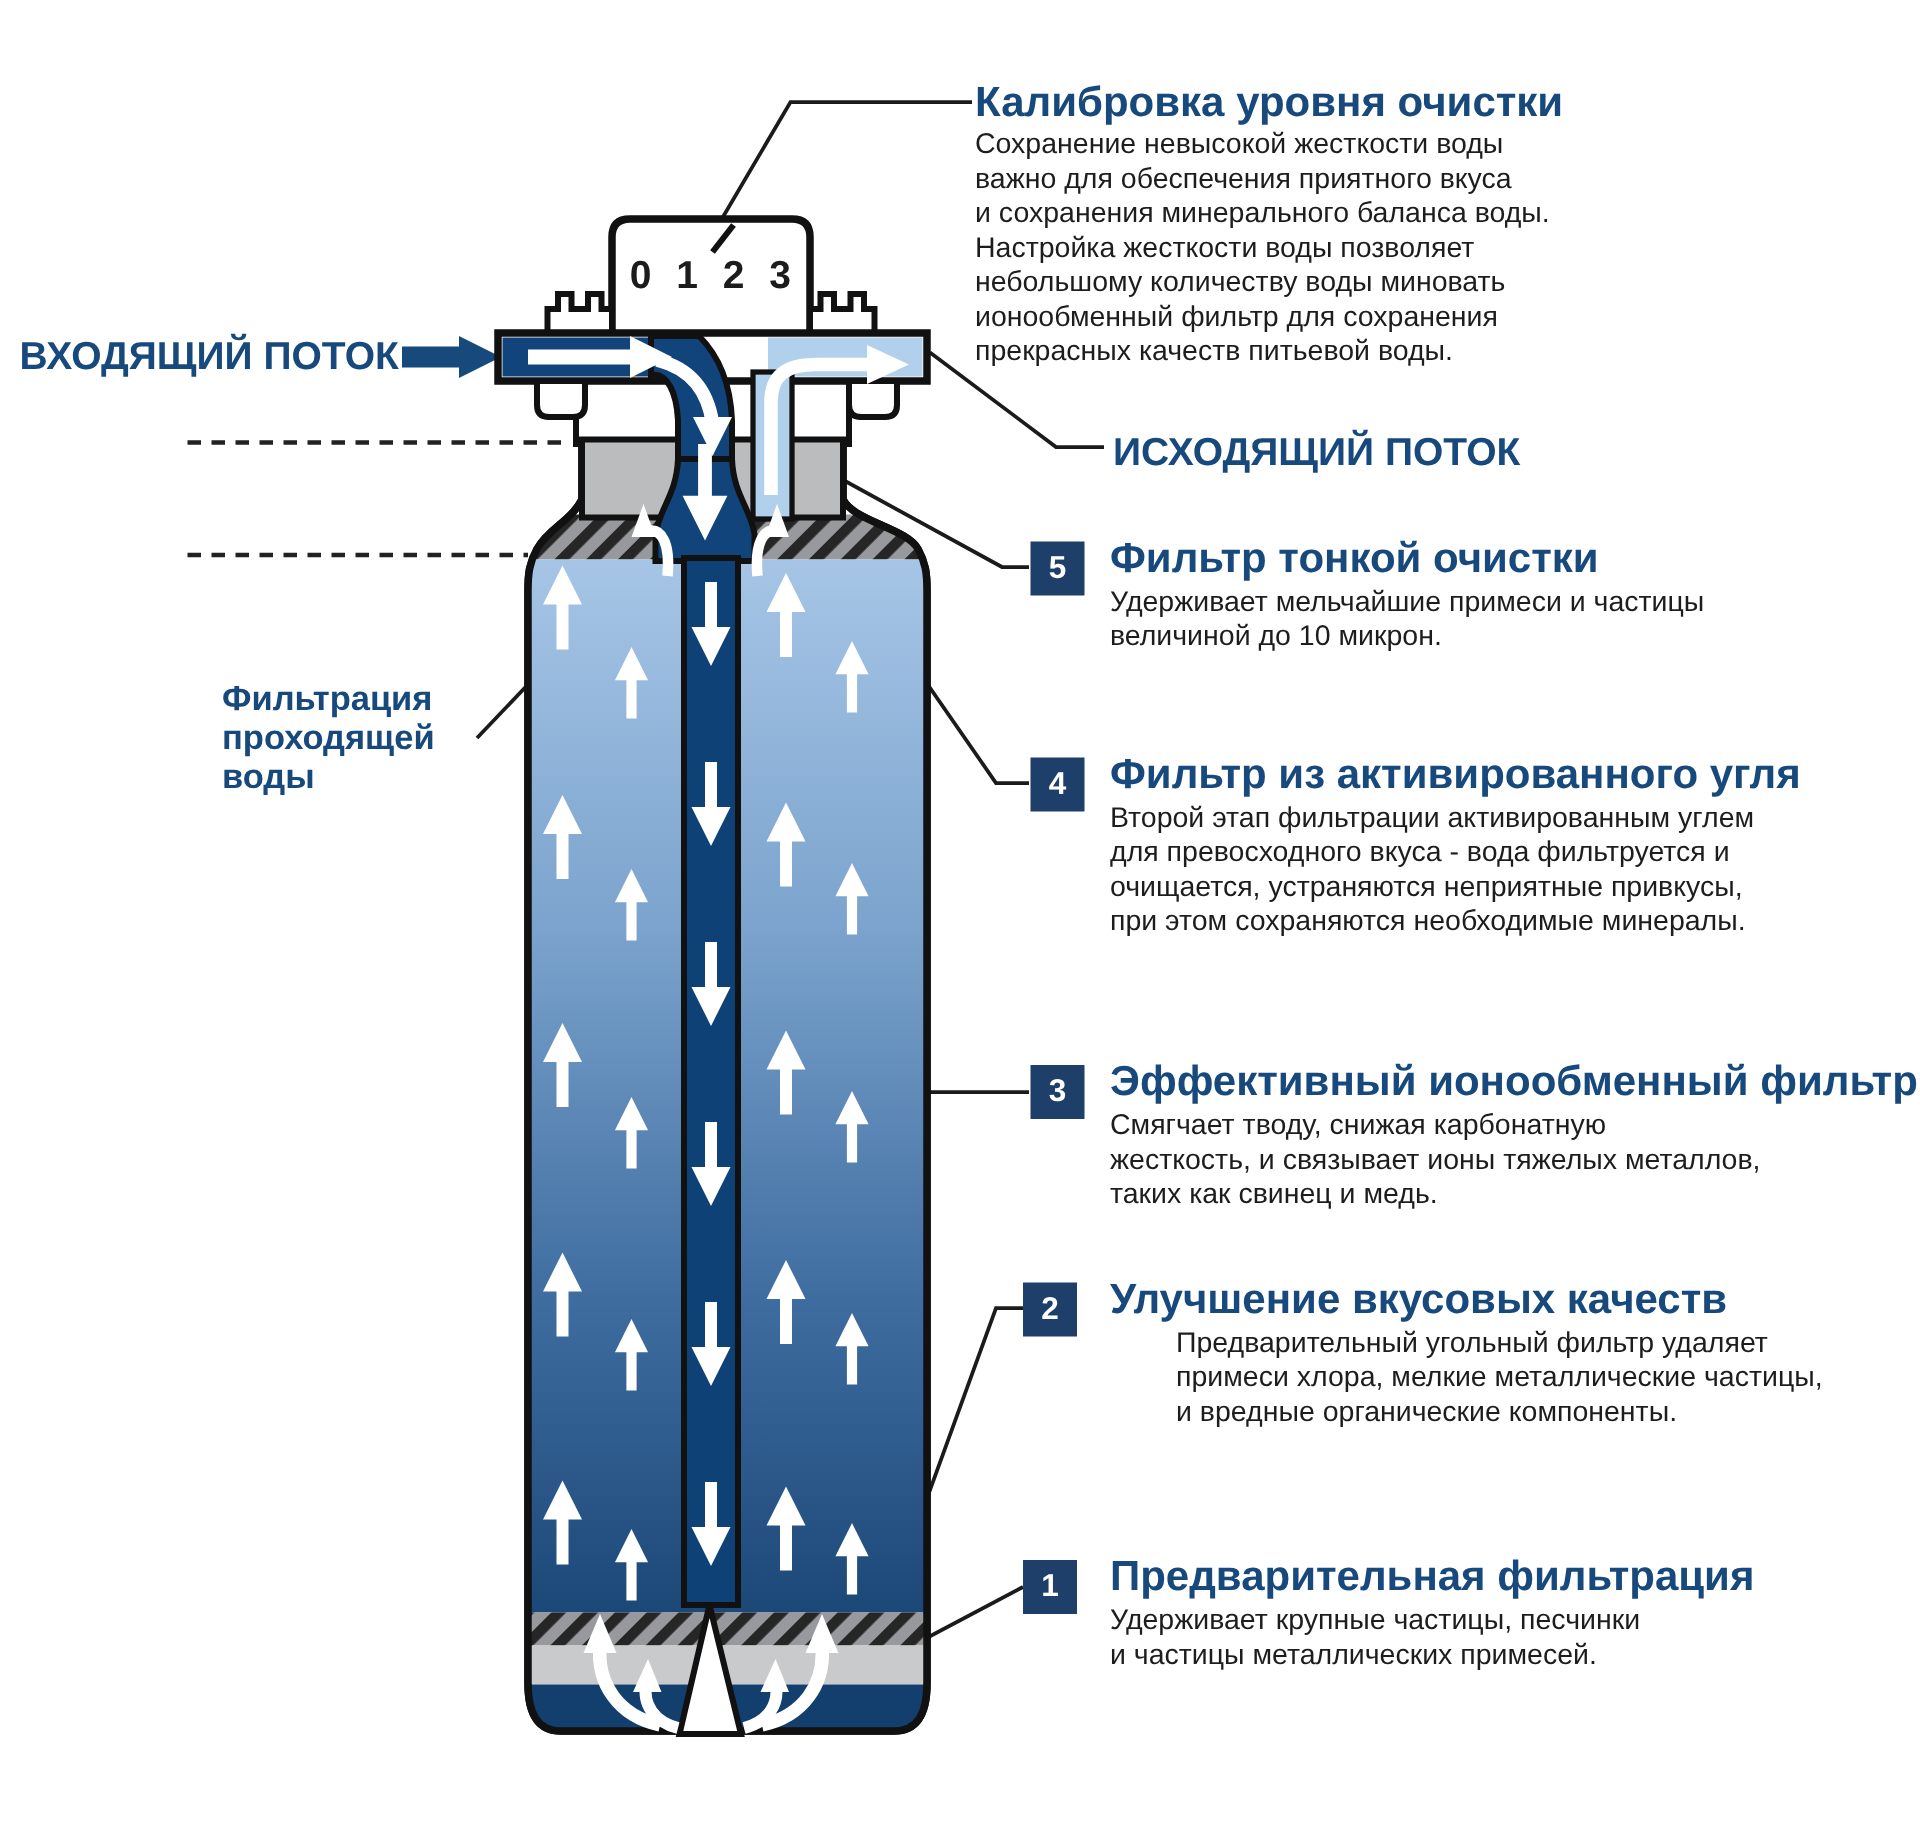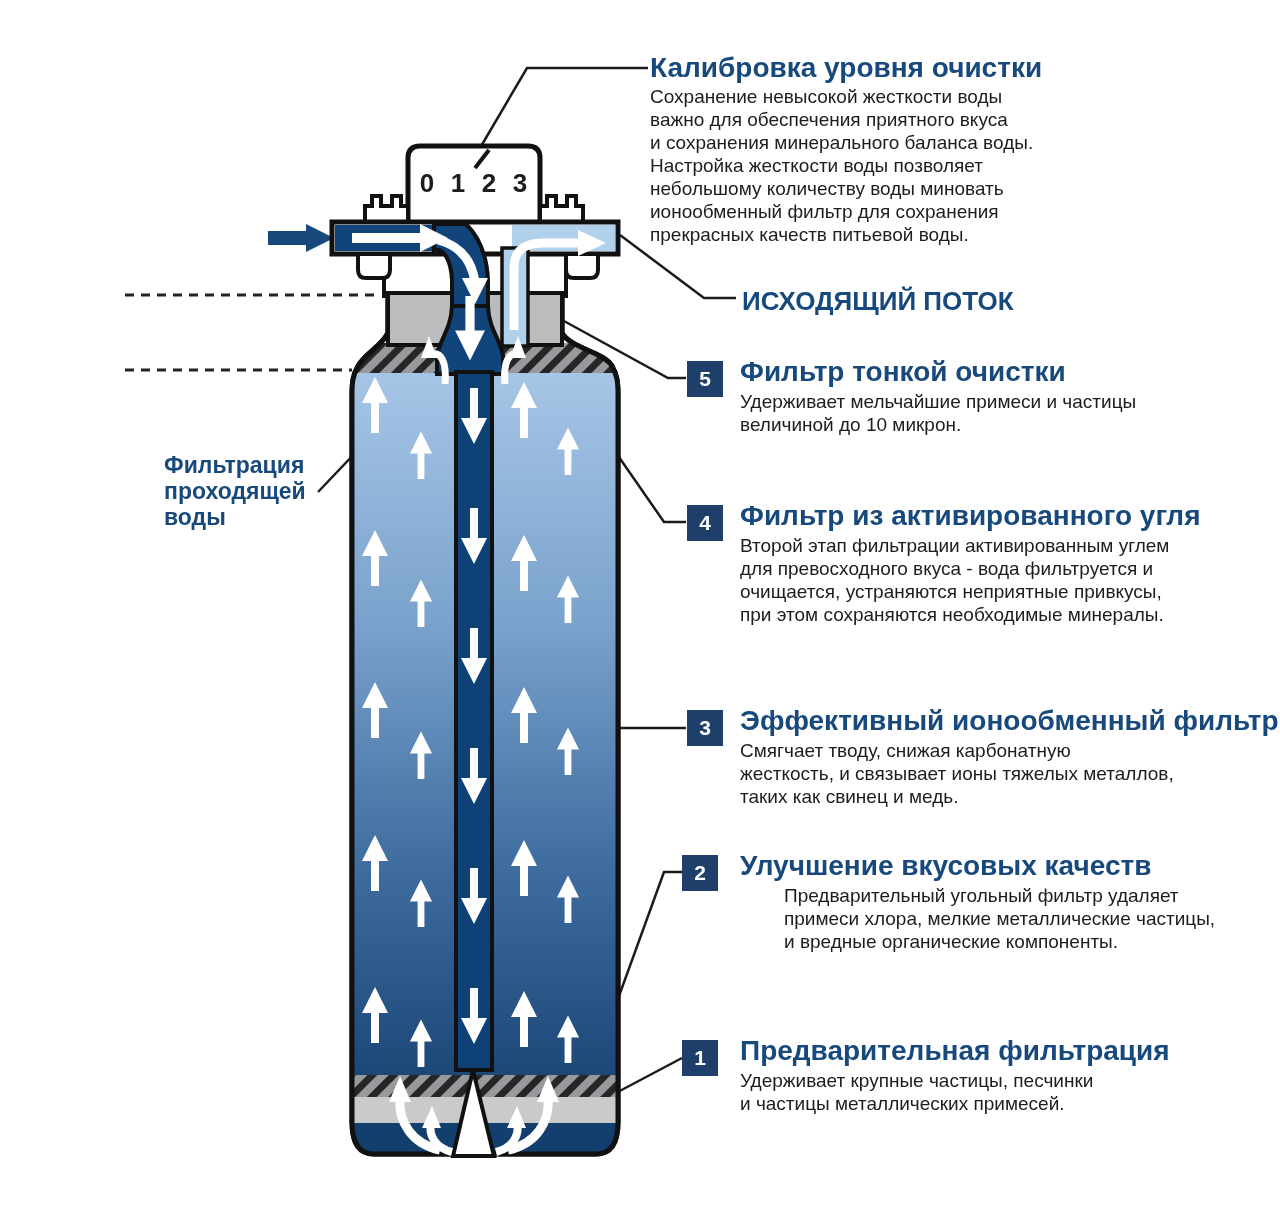--- a/index.html
+++ b/index.html
@@ -2,21 +2,21 @@
 <html><head>
 <meta charset="utf-8">
 <style>
   html,body{margin:0;padding:0;background:#fff;}
   #page{position:relative;width:1280px;height:1218px;background:#fff;overflow:hidden;
         font-family:"Liberation Sans",sans-serif;}
   .abs{position:absolute;}
   #diagram-svg{position:absolute;left:0;top:0;}
   .title{font-size:30px;font-weight:bold;color:#16406e;letter-spacing:0;}
   .flow-label{font-size:26px;font-weight:bold;color:#17497d;white-space:nowrap;}
-  .side-label{font-size:23px;font-weight:bold;color:#17497d;white-space:pre-line;line-height:26px;margin-left:16px;}
+  .side-label{font-size:23px;font-weight:bold;color:#17497d;white-space:pre-line;line-height:26px;}
   .callout-heading{font-size:28px;font-weight:bold;color:#17497d;white-space:nowrap;}
   .callout-body{font-size:19px;color:#1d1d1d;line-height:23px;white-space:pre-line;}
   .badge{width:36px;height:36px;background:#1d3f69;color:#fff;font-size:21px;font-weight:bold;
          text-align:center;line-height:36px;}
   .knob-num{font-size:26px;font-weight:bold;fill:#1c1c1c;text-anchor:middle;}
 </style>
 </head>
 <body>
 
 <div id="page">
@@ -162,20 +162,21 @@
         <polygon points="537,1102 559,1102 548,1076" fill="#fff"></polygon>
         <path d="M 452 1152 C 436 1148 428 1136 431 1122" fill="none" stroke="#fff" stroke-width="8"></path>
         <polygon points="422,1128 441,1128 432,1106" fill="#fff"></polygon>
         <path d="M 496 1152 C 512 1148 520 1136 517 1122" fill="none" stroke="#fff" stroke-width="8"></path>
         <polygon points="507,1128 526,1128 517,1106" fill="#fff"></polygon>
       </g>
     </g>
   </svg>
 
 
+  <div class="abs flow-label" style="left:13px;top:222px;">ВХОДЯЩИЙ ПОТОК</div>
 
   <div class="abs flow-label" style="left:742px;top:286px;">ИСХОДЯЩИЙ ПОТОК</div>
 
   <div class="abs side-label" style="left:148px;top:452px;">Фильтрация
 проходящей
 воды</div>
 
   <div>
     <div class="abs callout-heading" style="left:650px;top:52px;">Калибровка уровня очистки</div>
     <div class="abs callout-body" style="left:650px;top:85px;">Сохранение невысокой жесткости воды

